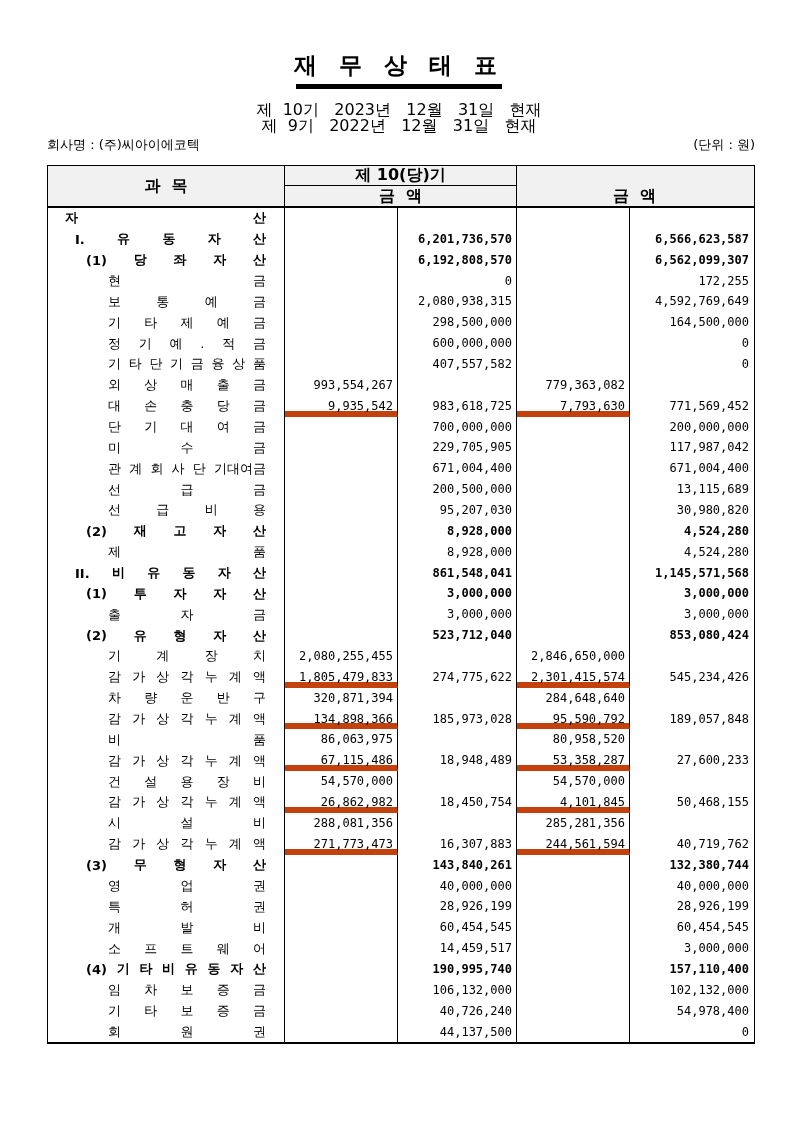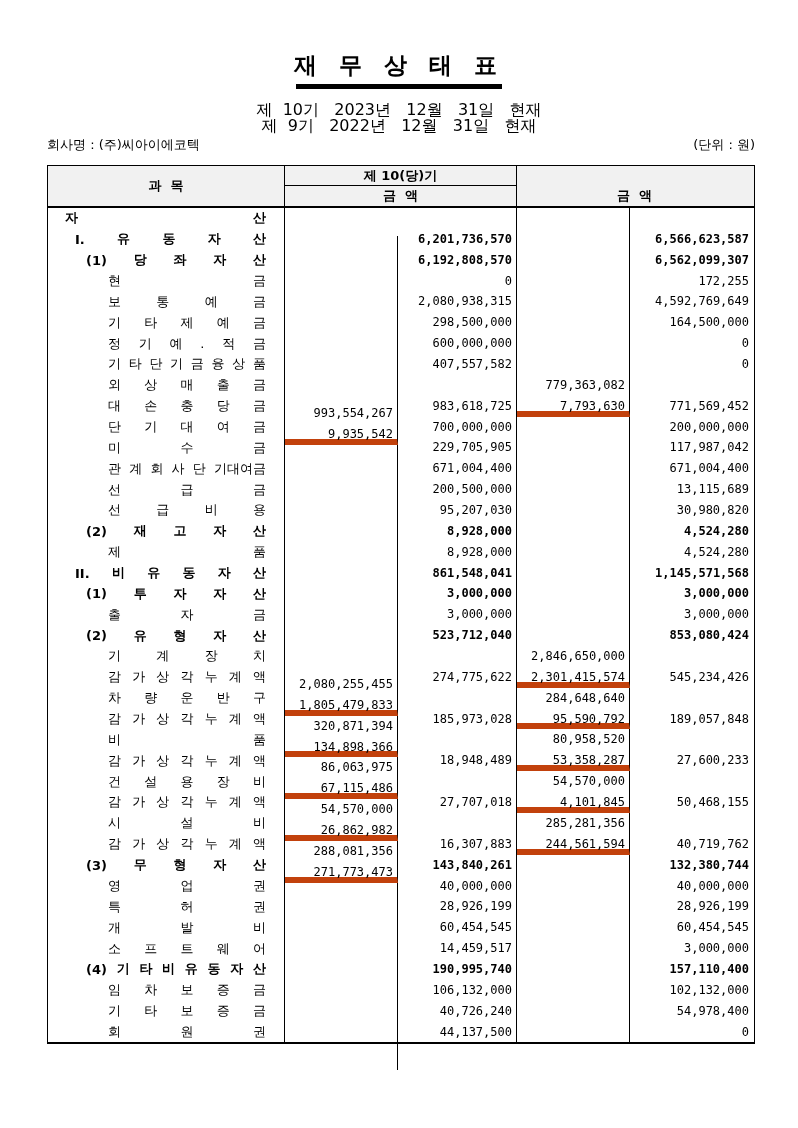--- a/index.html
+++ b/index.html
@@ -32,21 +32,21 @@
     font-size:13px;
   }
   .fin-table { position:absolute; top:165px; left:47px; width:708px; }
   .thead {
     display:grid;
     grid-template-columns:237px 232px 235px;
     grid-template-rows:20px 20px;
     background:#f1f1f1;
     border:1px solid #000;
     border-bottom:2px solid #000;
-    font-size:13px; font-weight:bold;
+    font-size:16px; font-weight:bold;
   }
   .thead > div { display:flex; align-items:center; justify-content:center; white-space:pre; }
   .h-account { grid-column:1; grid-row:1 / 3; border-right:1px solid #000; }
   .h-current { grid-column:2; grid-row:1; border-right:1px solid #000; border-bottom:1px solid #000; }
   .h-prior   { grid-column:3; grid-row:1; border-bottom:1px solid #000; }
   .h-amt1    { grid-column:2; grid-row:2; border-right:1px solid #000; }
   .h-amt2    { grid-column:3; grid-row:2; }
   .tbody {
     border-left:1px solid #000;
     border-right:1px solid #000;
@@ -64,21 +64,21 @@
   .ind1 { padding-left:27px; }
   .ind2 { padding-left:38px; }
   .ind3 { padding-left:60px; }
   .cell.num {
     font-family:"DejaVu Sans Mono", monospace;
     font-size:12px;
     text-align:right;
     line-height:20.87px;
     padding-right:4px;
   }
-  .c1 { width:113px; border-right:1px solid #000;margin-top:28px; }
+  .c1 { width:113px; border-right:1px solid #000; }
   .c2 { width:119px; border-right:1px solid #000; }
   .c3 { width:113px; border-right:1px solid #000; }
   .c4 { width:123px; }
   .row.bold { font-weight:bold; }
   .row.ul .c1, .row.ul .c3 { border-bottom:6px solid #c2410c; }
 </style>
 </head>
 <body>
 
 <div class="title-wrap">
@@ -463,21 +463,21 @@
         <div class="cell label ind3">
           <span>감</span>
           <span>가</span>
           <span>상</span>
           <span>각</span>
           <span>누</span>
           <span>계</span>
           <span>액</span>
         </div>
         <div class="cell num c1">26,862,982</div>
-        <div class="cell num c2">27,707,018</div>
+        <div class="cell num c2">18,450,754</div>
         <div class="cell num c3">4,101,845</div>
         <div class="cell num c4">50,468,155</div>
       </div>
       <div class="row">
         <div class="cell label ind3">
           <span>시</span>
           <span>설</span>
           <span>비</span>
         </div>
         <div class="cell num c1">288,081,356</div>

